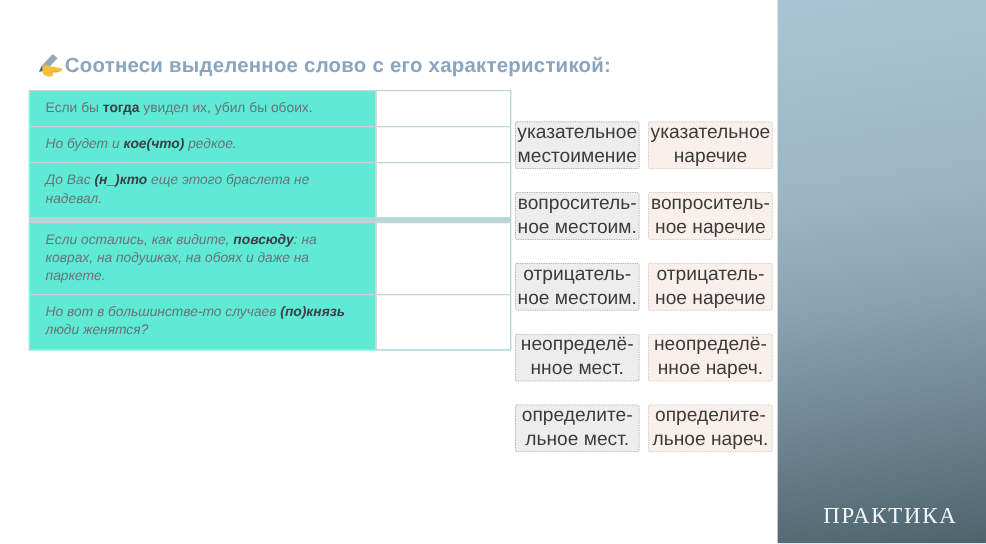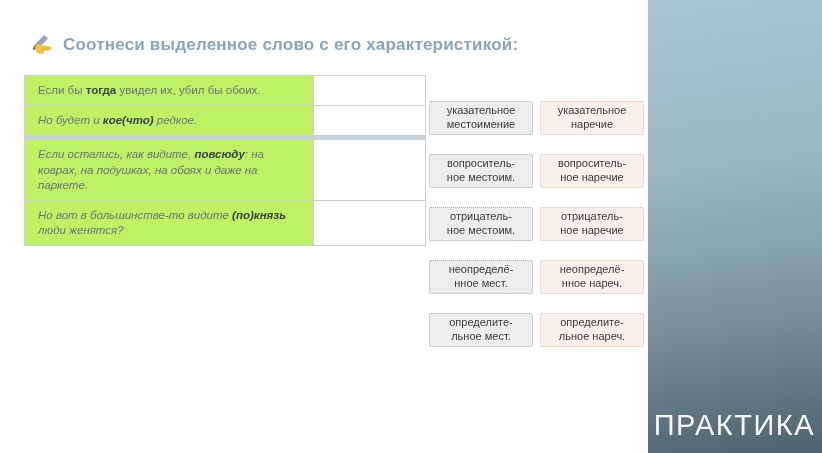--- a/index.html
+++ b/index.html
@@ -9,43 +9,42 @@
     height: 453px;
     background: #ffffff;
     overflow: hidden;
     font-family: "Liberation Sans", "DejaVu Sans", sans-serif;
   }
 
   
   .title-row {
     position: absolute;
     left: 30px;
-    top: 34px;
+    top: 44px;
     display: flex;
     align-items: center;
-    gap: 9px;
   }
   .title-icon { width: 24px; height: 22px; flex: 0 0 auto; }
   .title-text {
     font-size: 17px;
     font-weight: bold;
     color: #8aa5c0;
     letter-spacing: 0.2px;
     white-space: nowrap;
   }
 
   
   .match-table {
     position: absolute;
     left: 24px;
     top: 75px;
     width: 402px;
     border: 1px solid #c7d1d8;
     box-sizing: border-box;
-    background: #bef264;
+    background: #5eead4;
   }
   .trow { display: flex; }
   .trow + .trow { border-top: 1px solid #c7d1d8; font-style: italic; }
   .cell-sentence {
     width: 288px;
     box-sizing: border-box;
     padding: 7px 10px 7px 13px;
     font-size: 11.5px;
     line-height: 1.32;
     color: #6a737c;
@@ -60,28 +59,28 @@
   
   .chips-panel {
     position: absolute;
     left: 429px;
     top: 101px;
     width: 216px;
   }
   .chip-row { display: flex; gap: 7px; margin-bottom: 19px; }
   .chip {
     width: 104px;
-    height: 34px;
+    height: 40px;
     box-sizing: border-box;
     display: flex;
     align-items: center;
     justify-content: center;
     text-align: center;
     white-space: pre-line;
-    font-size: 11px;
+    font-size: 16px;
     line-height: 1.25;
     color: #3b3b3b;
     border-radius: 2px;
     cursor: grab;
   }
   .chip-gray { background: #ededee; border: 1px dotted #b2b2b2; }
   .chip-pink { background: #f9efeb; border: 1px dotted #d9c8bf; }
 
   
   .strip {
@@ -92,27 +91,28 @@
     height: 453px;
     background: linear-gradient(172deg,
       #a9c4d4 0%,
       #9cb6c3 35%,
       #8aa3b0 55%,
       #6c838f 78%,
       #4d636d 100%);
   }
   .practice-label {
     position: absolute;
-    right: 7px;
+    right: 24px;
     bottom: 11px;
-    font-size: 29px;
+    font-size: 19px;
     font-weight: 400;
     letter-spacing: 1.5px;
     color: #f4f7f8;
     white-space: nowrap;
+    font-family: Liberation Serif, serif;
   }
 </style>
 </head>
 <body>
 
 <div class="slide">
 
   <div class="title-row">
     <svg class="title-icon" viewBox="0 0 24 22" aria-hidden="true">
       <polygon points="14,1 18,4.5 8.5,14.5 4.5,11" fill="#9aa7b2"></polygon>
@@ -126,37 +126,41 @@
   <div class="match-table">
       <div class="trow">
         <div class="cell-sentence"><span>Если бы </span><span class="b">тогда</span><span> увидел их, убил бы обоих.</span></div>
         <div class="cell-answer"></div>
       </div>
       <div class="trow">
         <div class="cell-sentence"><span>Но будет и </span><span class="b">кое(что)</span><span> редкое.</span></div>
         <div class="cell-answer"></div>
       </div>
       <div class="trow">
+        <div class="cell-sentence"><span>До Вас </span><span class="b">(н_)кто</span><span> еще этого браслета не надевал.</span></div>
+        <div class="cell-answer"></div>
+      </div>
+      <div class="trow">
         <div class="cell-answer"></div>
       </div>
       <div class="trow">
         <div class="cell-answer"></div>
       </div>
       <div class="trow">
         <div class="cell-answer"></div>
       </div>
       <div class="trow">
         <div class="cell-answer"></div>
       </div>
       <div class="trow">
         <div class="cell-sentence"><span>Если остались, как видите, </span><span class="b">повсюду</span><span>: на коврах, на подушках, на обоях и даже на паркете.</span></div>
         <div class="cell-answer"></div>
       </div>
       <div class="trow">
-        <div class="cell-sentence"><span>Но вот в большинстве-то видите </span><span class="b">(по)князь</span><span> люди женятся?</span></div>
+        <div class="cell-sentence"><span>Но вот в большинстве-то случаев </span><span class="b">(по)князь</span><span> люди женятся?</span></div>
         <div class="cell-answer"></div>
       </div>
     </div>
 
   <div class="chips-panel">
       <div class="chip-row">
         <div class="chip chip-gray">указательное
 местоимение</div>
         <div class="chip chip-pink">указательное
 наречие</div>

